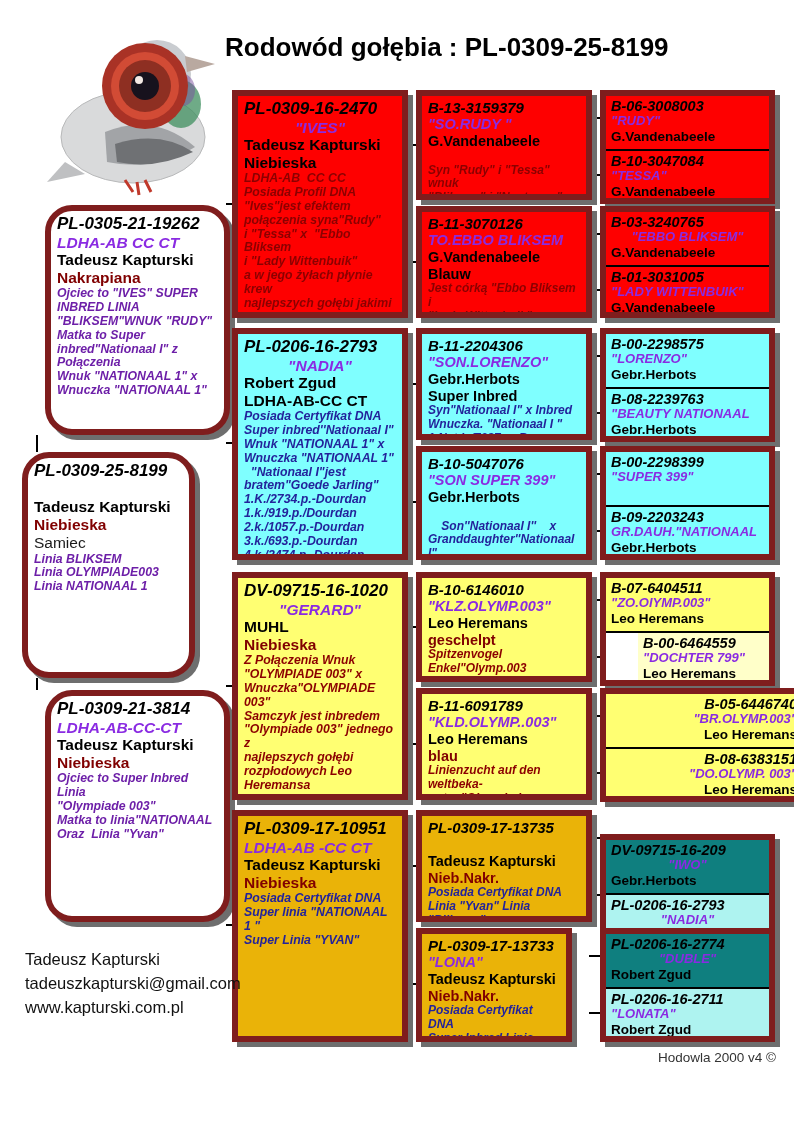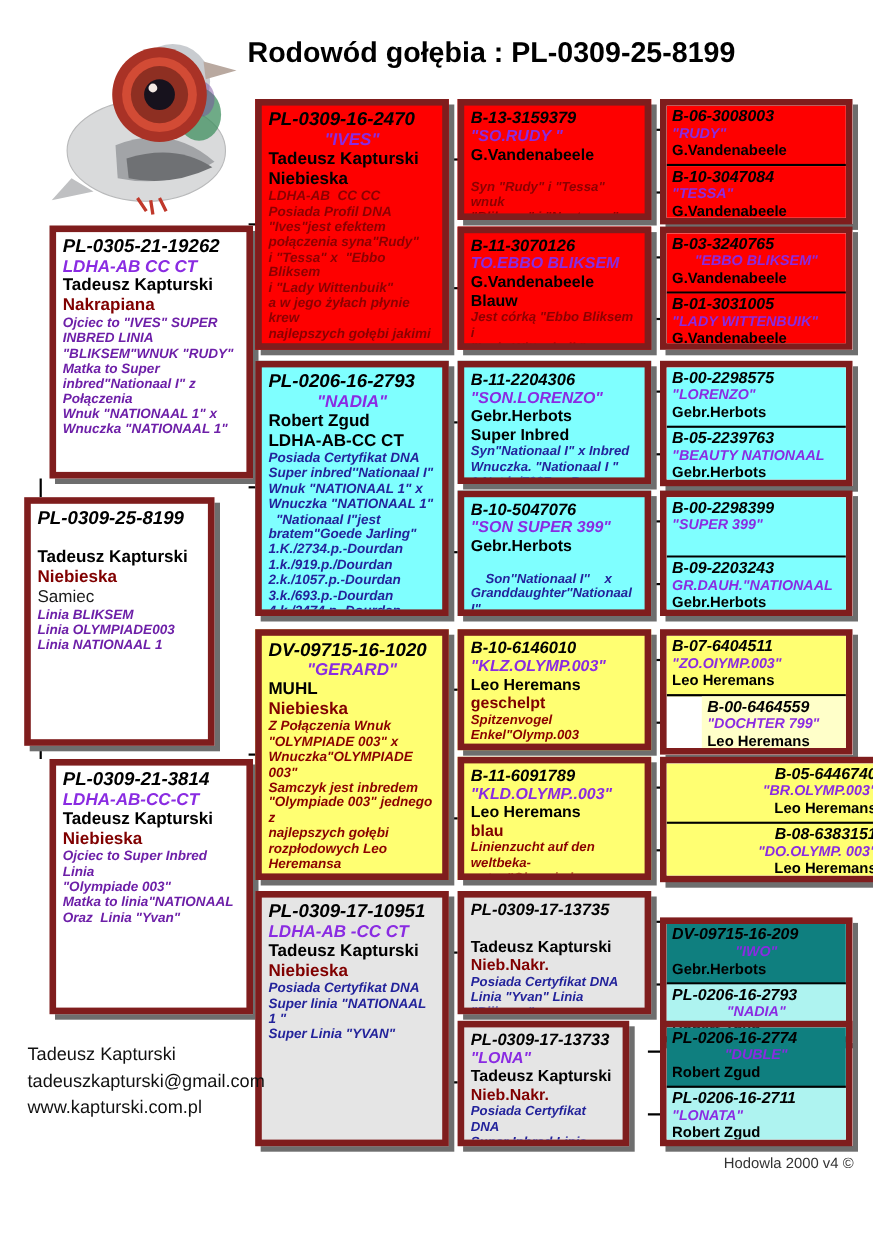--- a/index.html
+++ b/index.html
@@ -2,26 +2,26 @@
 <html><head>
 <meta charset="utf-8">
 <style>
   html,body{margin:0;padding:0;background:#fff;}
   .page{position:relative;width:794px;height:1123px;background:#fff;overflow:hidden;
         font-family:"Liberation Sans",sans-serif;}
   .title{position:absolute;left:225px;top:32px;width:560px;
          font-size:26px;font-weight:bold;color:#000;}
   .box{position:absolute;border:6px solid #7f1d1d;box-shadow:5px 5px 0 #6e6e6e;
        box-sizing:border-box;overflow:hidden;padding:3px 6px;}
-  .b-white{background:#fff;}
+  .b-white{background:#fff;border-radius:27px;}
   .b-red{background:#fe0000;}
   .b-cyan{background:#7fffff;}
   .b-yellow{background:#ffff72;}
   .b-pyellow{background:#ffffc9;margin-left:32px;}
-  .b-lcyan{background:#e5e5e5;}
+  .b-lcyan{background:#eab308;}
   .b-mcyan{background:#aef3f0;}
   .b-teal{background:#0f7f7f;}
   .ring{font-style:italic;font-weight:bold;color:#000;font-size:17px;line-height:1.15;}
   .name{font-style:italic;font-weight:bold;color:#8a2be2;font-size:15.5px;line-height:1.15;}
   .name:empty::before{content:"\00a0";}
   .owner{font-weight:bold;color:#000;font-size:15.5px;line-height:1.15;white-space:pre-line;}
   .breed{font-weight:bold;color:#800000;font-size:15.5px;line-height:1.15;}
   .breed:empty{display:none;}
   .sex{font-size:15.5px;color:#1a1a1a;line-height:1.2;}
   .desc{font-style:italic;font-weight:bold;font-size:12.3px;line-height:1.13;white-space:pre-wrap;}
@@ -308,21 +308,21 @@
     </div>
   </div>
 
   <div class="box pair" style="left:600px;top:328px;width:175px;height:114px;">
     <div class="cell b-cyan">
       <div class="ring">B-00-2298575</div>
       <div class="name">"LORENZO"</div>
       <div class="owner">Gebr.Herbots</div>
     </div>
     <div class="cell b-cyan">
-      <div class="ring">B-05-2239763</div>
+      <div class="ring">B-08-2239763</div>
       <div class="name">"BEAUTY NATIONAAL</div>
       <div class="owner">Gebr.Herbots</div>
     </div>
   </div>
 
   <div class="box pair" style="left:600px;top:446px;width:175px;height:114px;">
     <div class="cell b-cyan">
       <div class="ring">B-00-2298399</div>
       <div class="name">"SUPER 399"</div>
       <div class="owner"></div>

